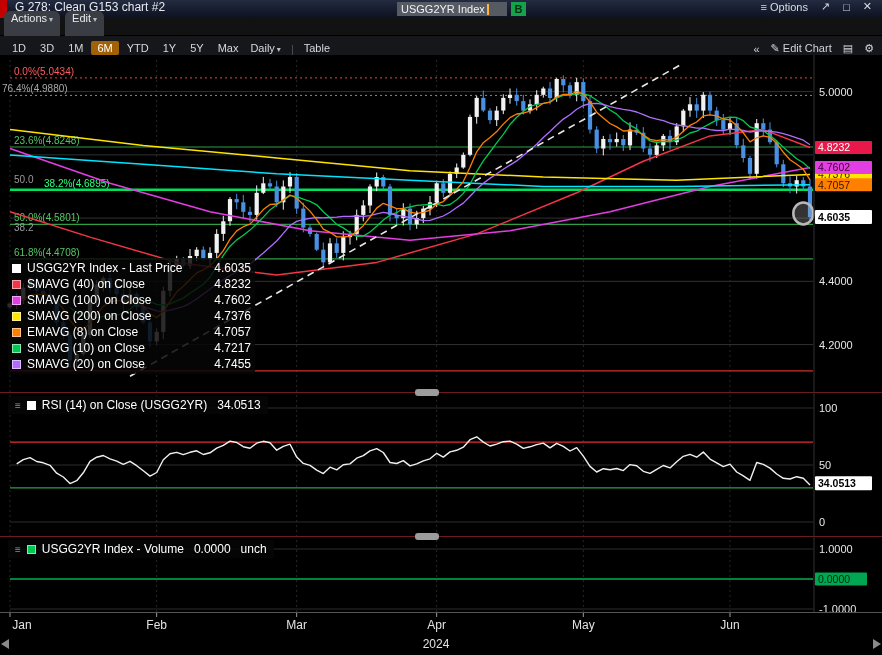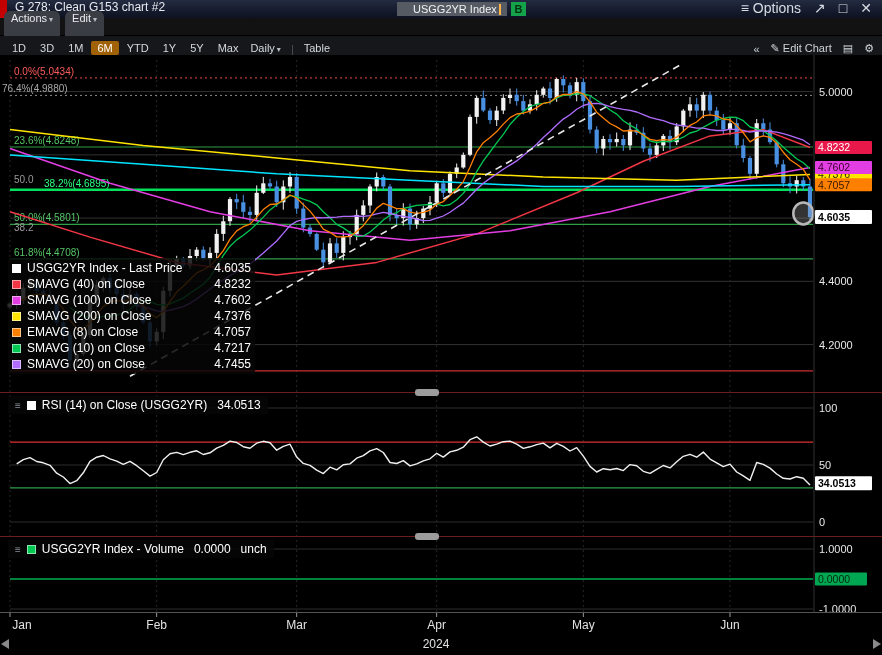--- a/index.html
+++ b/index.html
@@ -1,24 +1,24 @@
 <!DOCTYPE html>
 <html><head>
 <meta charset="utf-8">
 <style>
 *{margin:0;padding:0;box-sizing:border-box}
 html,body{width:882px;height:655px;background:#000;font-family:"Liberation Sans",sans-serif;position:relative;overflow:hidden}
 .titlebar{height:18px;background:linear-gradient(180deg,#232b41,#0d1120);display:flex;align-items:flex-start;color:#e6e9ee;font-size:12px;position:relative;z-index:6}
 .red-block{width:7px;height:18px;background:#c40000}
 .wtitle{margin-left:8px;white-space:nowrap}
-.sec-input{position:absolute;left:397px;top:2px;width:110px;height:14px;background:#565b63;color:#f0f2f4;font-size:11px;display:flex;align-items:center;padding-left:16px}
+.sec-input{position:absolute;left:397px;top:2px;width:110px;height:14px;background:#565b63;color:#f0f2f4;font-size:11px;display:flex;align-items:center;padding-left:4px}
 .cursor{display:inline-block;width:2px;height:11px;background:#ffb347;margin-left:2px}
 .src-btn{position:absolute;left:511px;top:2px;width:15px;height:14px;background:#14a24a;color:#05320f;font-size:11px;font-weight:bold;text-align:center;line-height:14px}
 .tbr{margin-left:auto;display:flex;align-items:center;gap:13px;padding-right:10px}
-.tbr .wico{font-size:14px;color:#d8dce2;cursor:default}
+.tbr .wico{font-size:11px;color:#d8dce2;cursor:default}
 .menubar{height:18px;background:#121212;display:flex;align-items:center;gap:5px;padding-left:4px;position:relative;z-index:6;border-bottom:1px solid #000}
 .mbtn{background:#3a3e44;color:#e8eaed;font-size:11px;border:0;padding:1px 7px 18px;border-radius:6px;font-family:inherit}
 .car{font-size:8px;color:#b8bcc2;margin-left:2px}
 .toolbar{height:19px;background:#15171b;display:flex;align-items:flex-end;padding-left:6px;position:relative;z-index:6;color:#d4d8dd;font-size:11px}
 .rbtn{background:none;border:0;color:#d4d8dd;font-size:11px;padding:1px 6px;font-family:inherit;border-radius:2px}
 .rbtn.active{background:#a16207;color:#fff}
 .tdiv{color:#4d5157;margin:0 4px}
 .tb-right{margin-left:auto;display:flex;gap:11px;padding-right:8px;align-items:center;color:#cfd3d8}
 #chart{position:absolute;top:0;left:0;z-index:1}
 svg text{font-family:"Liberation Sans",sans-serif}

